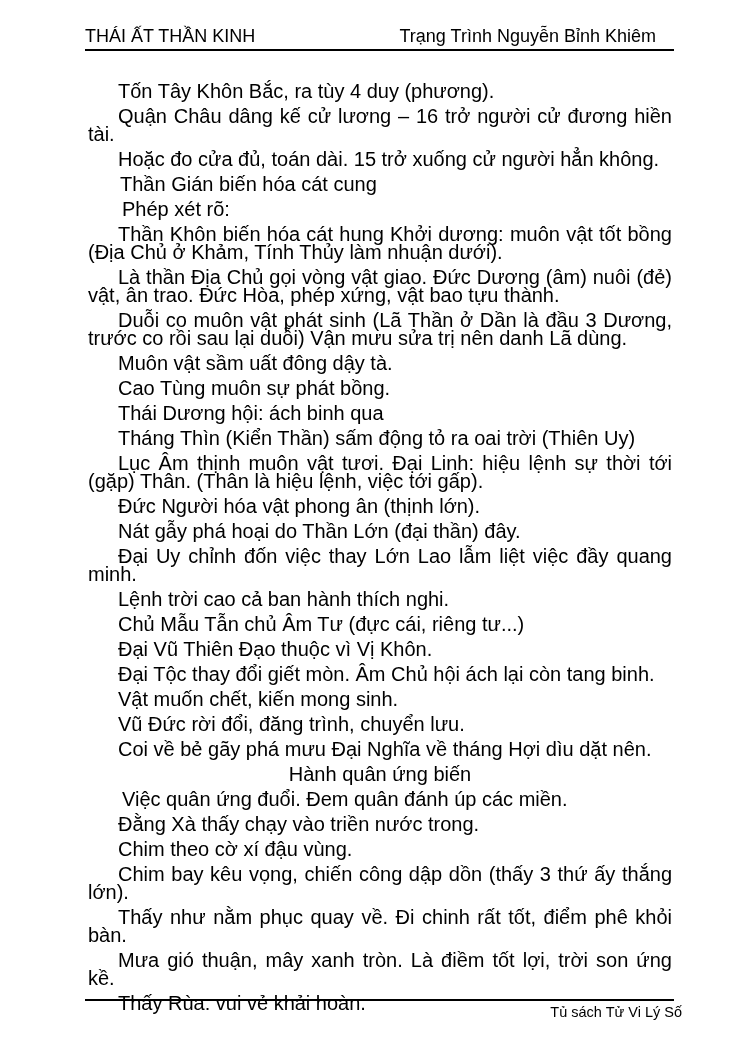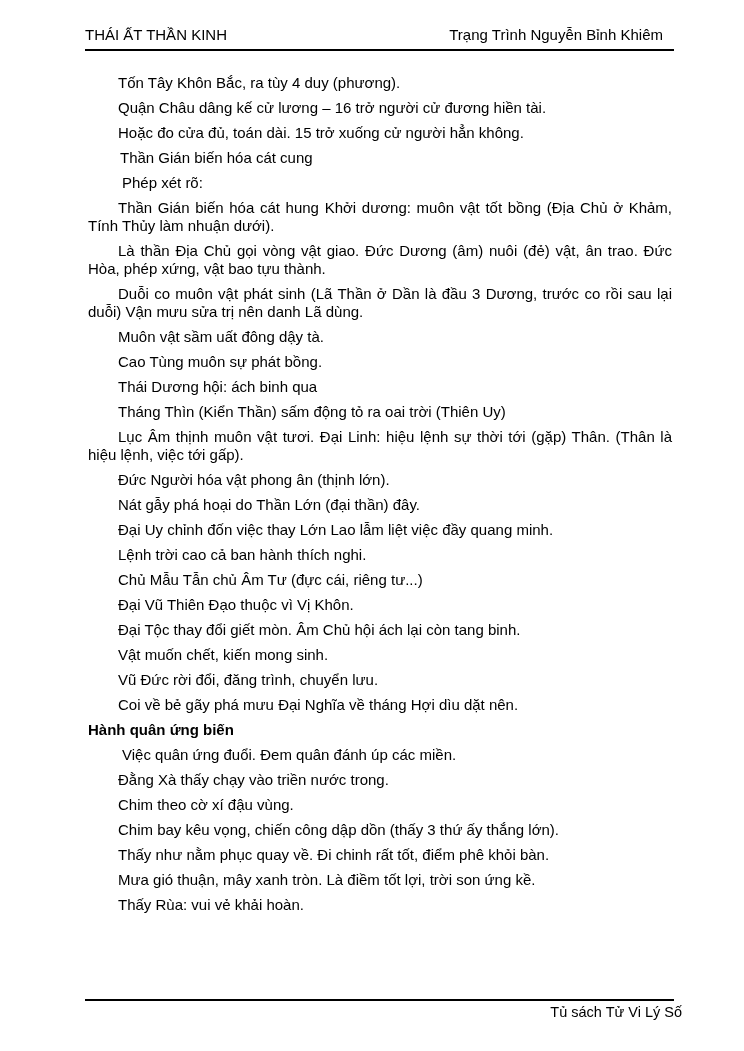--- a/index.html
+++ b/index.html
@@ -15,51 +15,51 @@
     background: #ffffff;
     color: #000000;
     font-family: "Liberation Sans", "DejaVu Sans", sans-serif;
     overflow: hidden;
   }
   
   .header-row {
     position: absolute;
     top: 26px;
     left: 85px;
-    right: 81px;
+    right: 88px;
     display: flex;
     justify-content: space-between;
     align-items: baseline;
-    font-size: 15px;
+    font-size: 18px;
   }
   .header-rule {
     position: absolute;
     top: 49px;
     left: 85px;
     right: 70px;
     height: 0;
     border-top: 2.5px solid #000000;
   }
   
   .doc-body {
     position: absolute;
-    top: 74px;
+    top: 82px;
     left: 88px;
     width: 584px;
-    font-size: 15px;
+    font-size: 20px;
     line-height: 18px;
     text-align: justify;
   }
   .doc-body p {
     margin: 0 0 7px 0;
   }
   .doc-body p.normal        { text-indent: 30px; }
   .doc-body p.normal-space  { text-indent: 34px; }
   .doc-body p.heading-indent{ text-indent: 32px; font-weight: normal; text-align: left; }
-  .doc-body p.heading-flush { text-indent: 0;    font-weight: bold; text-align: left; }
+  .doc-body p.heading-flush { text-indent: 0;    font-weight: normal; text-align: center; }
   
   .footer-rule {
     position: absolute;
     top: 999px;
     left: 85px;
     right: 70px;
     height: 0;
     border-top: 2.5px solid #000000;
   }
   .footer-row {
@@ -92,21 +92,21 @@
   </div>
   <div class="header-rule"></div>
 
   <div class="doc-body" id="doc-body">
 
   <p class="normal">Tốn Tây Khôn Bắc, ra tùy 4 duy (phương).</p>
       <p class="normal">Quận Châu dâng kế cử lương – 16 trở người cử đương hiền tài.</p>
       <p class="normal">Hoặc đo cửa đủ, toán dài. 15 trở xuống cử người hẳn không.</p>
       <p class="heading-indent">Thần Gián biến hóa cát cung</p>
       <p class="normal-space">Phép xét rõ:</p>
-      <p class="normal">Thần Gián biến hóa cát hung Khởi dương: muôn vật tốt bồng (Địa Chủ ở Khảm, Tính Thủy làm nhuận dưới).</p>
+      <p class="normal">Thần Khôn biến hóa cát hung Khởi dương: muôn vật tốt bồng (Địa Chủ ở Khảm, Tính Thủy làm nhuận dưới).</p>
       <p class="normal">Là thần Địa Chủ gọi vòng vật giao. Đức Dương (âm) nuôi (đẻ) vật, ân trao. Đức Hòa, phép xứng, vật bao tựu thành.</p>
       <p class="normal">Duỗi co muôn vật phát sinh (Lã Thần ở Dần là đầu 3 Dương, trước co rồi sau lại duỗi) Vận mưu sửa trị nên danh Lã dùng.</p>
       <p class="normal">Muôn vật sầm uất đông dậy tà.</p>
       <p class="normal">Cao Tùng muôn sự phát bồng.</p>
       <p class="normal">Thái Dương hội: ách binh qua</p>
       <p class="normal">Tháng Thìn (Kiển Thần) sấm động tỏ ra oai trời (Thiên Uy)</p>
       <p class="normal">Lục Âm thịnh muôn vật tươi. Đại Linh: hiệu lệnh sự thời tới (gặp) Thân. (Thân là hiệu lệnh, việc tới gấp).</p>
       <p class="normal">Đức Người hóa vật phong ân (thịnh lớn).</p>
       <p class="normal">Nát gẫy phá hoại do Thần Lớn (đại thần) đây.</p>
       <p class="normal">Đại Uy chỉnh đốn việc thay Lớn Lao lẫm liệt việc đầy quang minh.</p>

